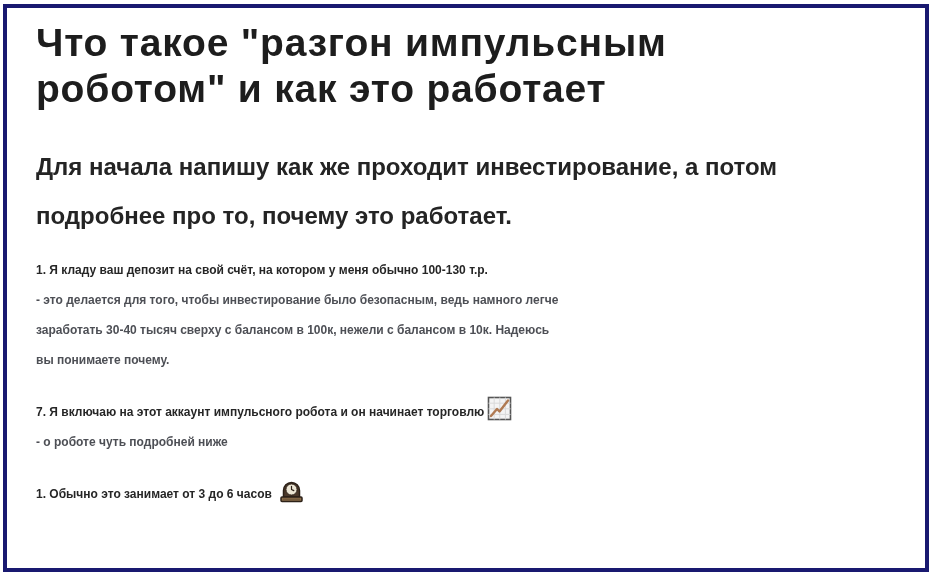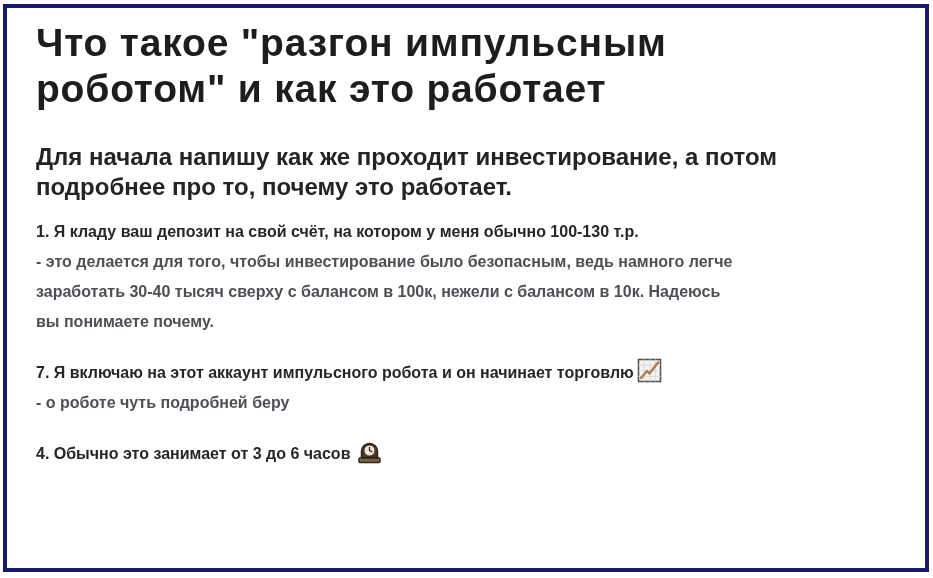--- a/index.html
+++ b/index.html
@@ -23,28 +23,28 @@
   h1.title {
     font-size: 39px;
     line-height: 46px;
     font-weight: bold;
     color: #1d1d1d;
     letter-spacing: 0.8px;
     margin: 0 0 30px 0;
   }
   h2.intro {
     font-size: 24px;
-    line-height: 30px;
+    line-height: 49px;
     font-weight: bold;
     color: #242424;
     margin: 0 0 15px 0;
   }
   .step {
     margin: 0 0 21px 0;
-    font-size: 16px;
+    font-size: 12px;
     line-height: 30px;
   }
   .step:last-child { margin-bottom: 0; }
   .hd-row { display: block; }
   .hd {
     font-weight: bold;
     color: #262626;
   }
   .bd {
     display: block;
@@ -78,27 +78,27 @@
   </p>
 
   <p class="step">
     <span class="hd-row">
       <span class="hd" data-bind-lines="article.steps.1.heading_lines">7. Я включаю на этот аккаунт импульсного робота и он начинает торговлю</span><svg class="emoji" width="25" height="25" viewBox="0 0 25 25">
         <rect x="1.5" y="1.5" width="22" height="22" fill="#f4f4f4" stroke="#555555" stroke-width="1.6"></rect>
         <path d="M1.5 7.2 H23.5 M1.5 12.8 H23.5 M1.5 18.4 H23.5 M7.2 1.5 V23.5 M12.8 1.5 V23.5 M18.4 1.5 V23.5" stroke="#d9d9d9" stroke-width="1" fill="none"></path>
         <path d="M4 20 L10 13 L12.5 15.5 L21 4.5" fill="none" stroke="#b07a52" stroke-width="2.4" stroke-linecap="round" stroke-linejoin="round"></path>
       </svg>
     </span>
-    <span class="bd" data-bind-lines="article.steps.1.body_lines">- о роботе чуть подробней беру</span>
+    <span class="bd" data-bind-lines="article.steps.1.body_lines">- о роботе чуть подробней ниже</span>
   </p>
 
 
   <p class="step">
     <span class="hd-row">
-      <span class="hd" data-bind-lines="article.steps.3.heading_lines">4. Обычно это занимает от 3 до 6 часов</span><svg class="emoji clock" width="25" height="26" viewBox="0 0 25 26">
+      <span class="hd" data-bind-lines="article.steps.3.heading_lines">1. Обычно это занимает от 3 до 6 часов</span><svg class="emoji clock" width="25" height="26" viewBox="0 0 25 26">
         <path d="M4.5 19 V12.5 a8 8 0 0 1 16 0 V19 Z" fill="#4b382a" stroke="#2c2118" stroke-width="1.5"></path>
         <circle cx="12.5" cy="11.5" r="5.6" fill="#ece5d4" stroke="#2c2118" stroke-width="1"></circle>
         <path d="M12.5 11.5 V8.3 M12.5 11.5 L14.8 12.6" stroke="#2c2118" stroke-width="1.2" stroke-linecap="round" fill="none"></path>
         <rect x="2" y="19" width="21" height="4.5" rx="1" fill="#8a6d4a" stroke="#2c2118" stroke-width="1.5"></rect>
         <path d="M4 21.2 H21" stroke="#6b5338" stroke-width="1" fill="none"></path>
       </svg>
     </span>
   </p>
 
 </div>

